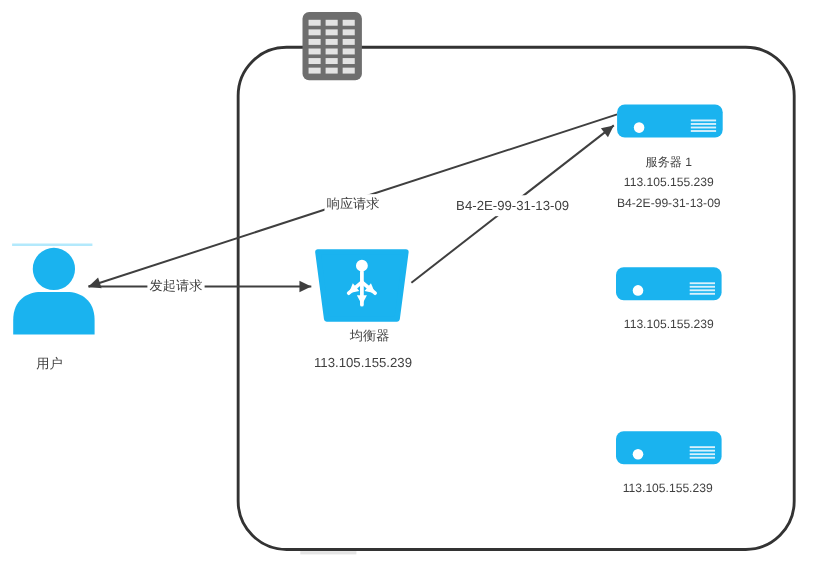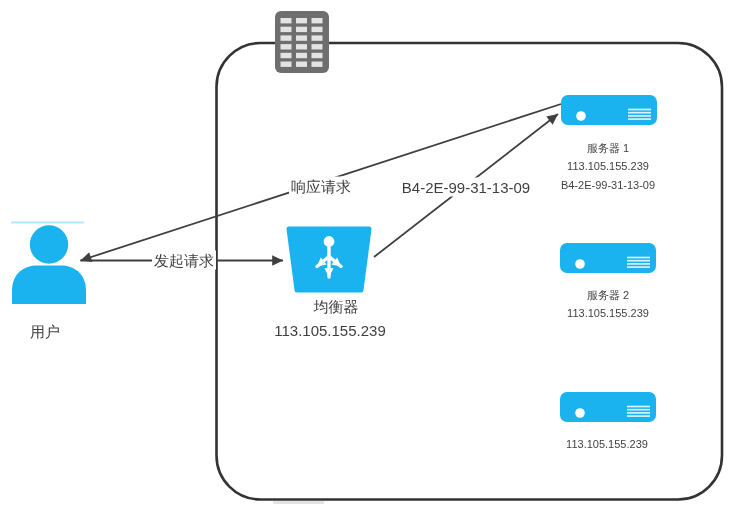--- a/index.html
+++ b/index.html
@@ -27,21 +27,21 @@
   .fill-accent{fill:var(--accent)}
   .stroke-accent{stroke:var(--accent)}
   .edge-line{stroke:var(--line);stroke-width:1.8;fill:none}
   .boundary{stroke:var(--border);stroke-width:2.6;fill:none}
 
   .lbl{
     position:absolute;
     transform:translate(-50%,-50%);
     white-space:nowrap;
     color:var(--text);
-    font-size:15px;
+    font-size:12px;
     line-height:19px;
     text-align:center;
   }
   .edge-lbl{background:#ffffff;padding:0 2px}
   .node-block{
     position:absolute;
     transform:translateX(-50%);
     text-align:center;
     white-space:nowrap;
     color:var(--text);
@@ -151,29 +151,28 @@
   <div class="lbl" style="left:336px;top:306px">均衡器</div>
   <div class="lbl" style="left:330px;top:330px">113.105.155.239</div>
 
   <div class="node-block" style="left:608px;top:138.5px">
     <div>服务器 1</div>
     <div>113.105.155.239</div>
     <div>B4-2E-99-31-13-09</div>
   </div>
 
   <div class="node-block" style="left:608px;top:285.5px">
-    <div>服务器 2</div>
     <div>113.105.155.239</div>
   </div>
 
   <div class="node-block" style="left:607px;top:434.5px">
     <div>113.105.155.239</div>
   </div>
 
-  <div class="lbl edge-lbl" style="left:184px;top:260px">发起请求</div>
+  <div class="lbl edge-lbl" style="left:160px;top:260px">发起请求</div>
 
   <div class="lbl edge-lbl" style="left:321px;top:186px">响应请求</div>
 
   <div class="lbl edge-lbl" style="left:466px;top:187px">
     <div>B4-2E-99-31-13-09</div>
   </div>
 
   <div class="shadow-bit"></div>
 </div>
 

